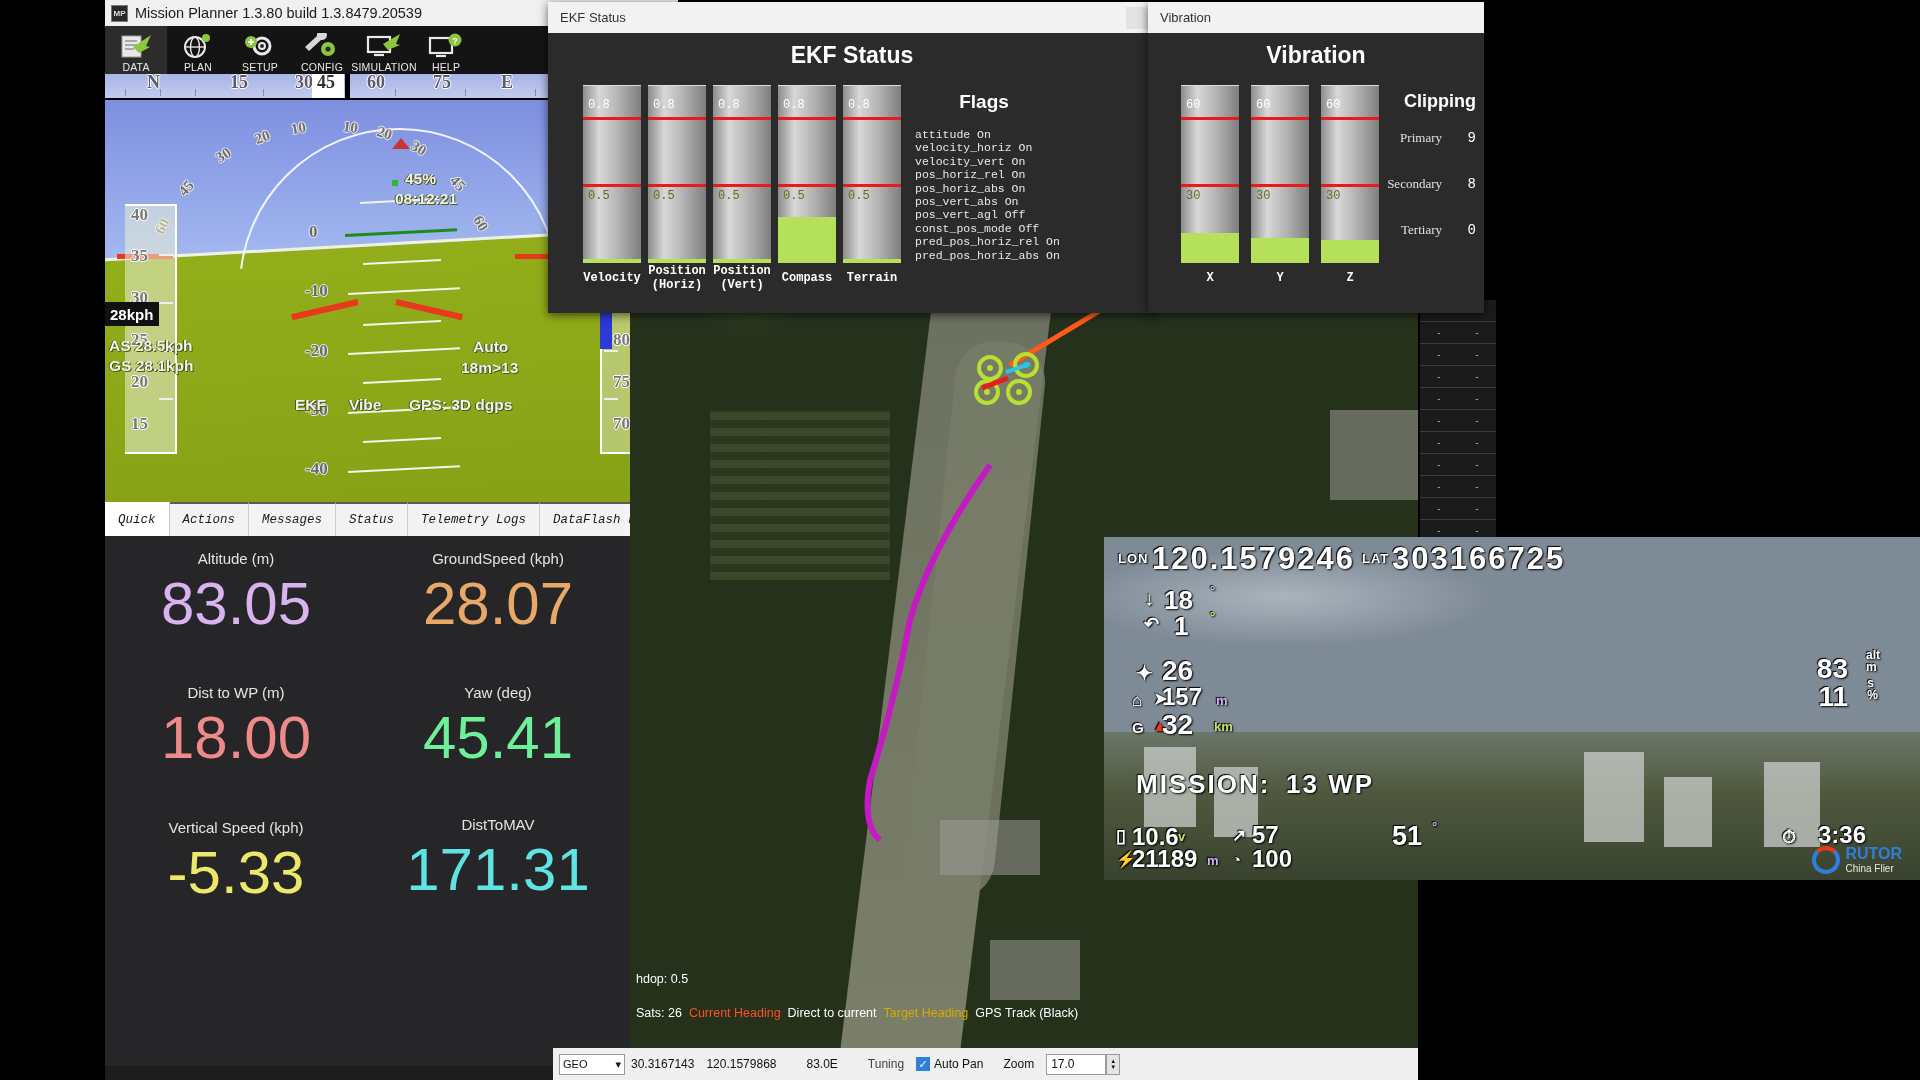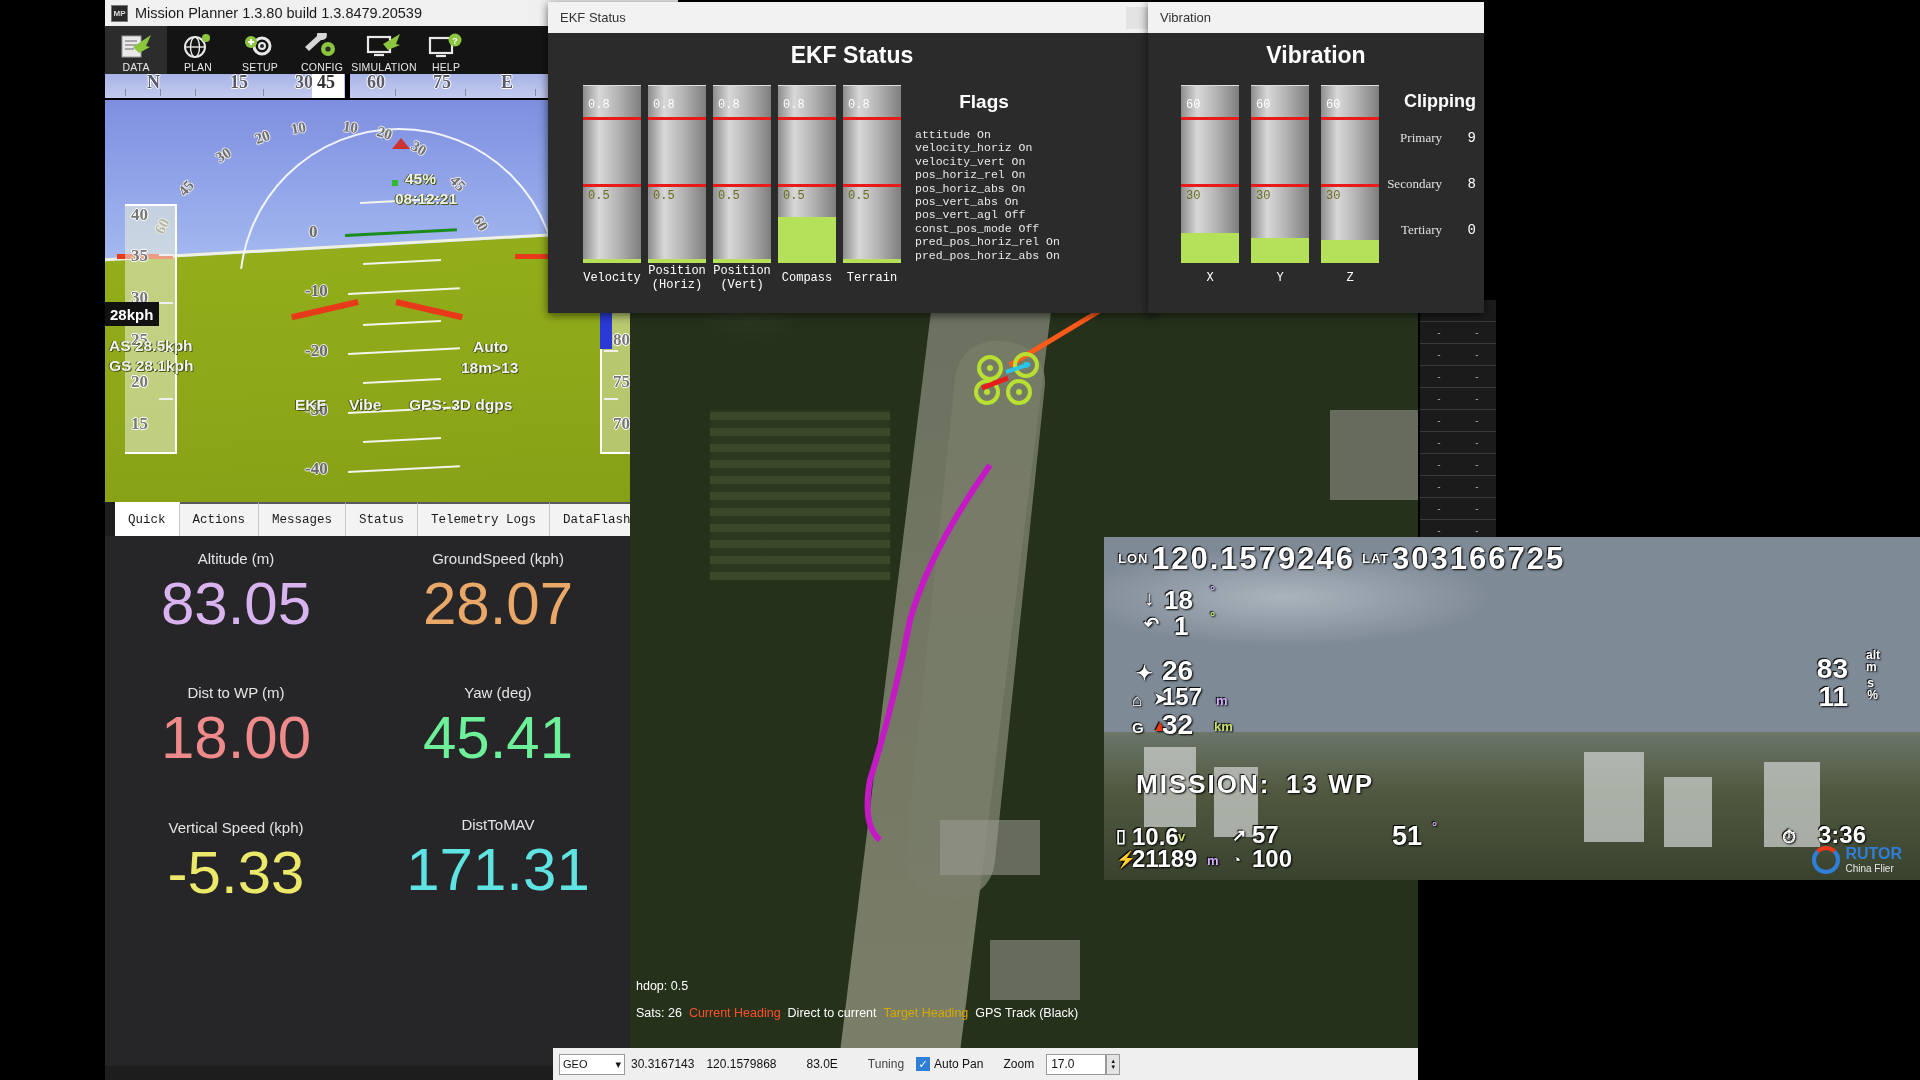--- a/index.html
+++ b/index.html
@@ -67,21 +67,21 @@
               background:rgba(235,240,215,.45); border:2px solid #fff; border-right:none; }
   #alt-box { position:absolute; right:0px; top:228px; height:24px; background:#111; color:#fff;
              font-size:15px; display:flex; align-items:center; padding:0 5px; font-weight:bold; }
   #alt-bar { position:absolute; left:495px; top:215px; width:12px; height:60px; background:#2b39d6; }
 
   .hudtxt { position:absolute; color:#f2f2f2; font-size:15.5px; font-weight:bold;
             text-shadow:1px 1px 0 #4a5a10, -1px 0 #4a5a10; }
   #bat-dot { position:absolute; left:287px; top:106px; width:6px; height:6px; background:#2dbb2d; }
 
   
-  #mp-tabs { position:absolute; left:115px; top:502px; width:573px; height:44px; background:#e6e6e6; display:flex; }
+  #mp-tabs { position:absolute; left:105px; top:502px; width:573px; height:44px; background:#e6e6e6; display:flex;font-style:italic; }
   .mtab { height:34px; padding:0 13px; display:flex; align-items:center; font-size:12.5px;
           font-family:"Liberation Mono", monospace; color:#1a1a1a; background:#f3f3f3;
           border-right:1px solid #c9c9c9; border-top:2px solid #5a5a5a;}
   .mtab.active { background:#fff; border-top:2px solid #fff; }
 
   
   #quick { position:absolute; left:105px; top:536px; width:525px; height:530px; background:#262629; }
   .qcell { position:absolute; width:262px; text-align:center; }
   .qlabel { font-size:15px; color:#e4e4e4; }
   .qval { font-size:60px; font-weight:400; line-height:74px; font-family:"Liberation Sans",sans-serif;}
@@ -126,21 +126,21 @@
   #ekf-body { position:relative; height:280px; }
   #ekf-h { text-align:center; color:#fff; font-size:23px; font-weight:bold; padding-top:9px; }
   .bar { position:absolute; width:58px; height:178px;
          background:linear-gradient(90deg,#8c8c8c 0%,#d8d8d8 28%,#b4b4b4 60%,#7e7e7e 100%);
          border-top:1px solid #ddd; }
   .barfill { position:absolute; left:0; bottom:0; width:100%; background:#b5e05a; }
   .bar .rl { position:absolute; left:0; width:100%; height:3px; background:#e81b1b; }
   .bar .v1 { position:absolute; left:5px; font-size:12px; color:#fff; font-family:"Liberation Mono",monospace;}
   .bar .v2 { position:absolute; left:5px; font-size:12px; color:#6b6b1e; font-family:"Liberation Mono",monospace;}
   .barlbl { position:absolute; color:#fff; font-size:12px; text-align:center; width:66px;
-            font-family:"Liberation Mono",monospace; line-height:14px; }
+            font-family:"Liberation Mono",monospace; line-height:14px;font-weight:bold; }
   .flagline { font-size:11.5px; color:#e8e8e8; font-family:"Liberation Mono",monospace; line-height:13.4px;}
 
   
   #vib-win { position:absolute; left:1148px; top:2px; width:336px; height:311px; background:#2b2b2b;
              box-shadow:0 2px 9px rgba(0,0,0,.6); }
   #vib-title { height:31px; background:#f2f2f2; display:flex; align-items:center; padding-left:12px; }
   #vib-title .t { font-size:13px; color:#333; }
   #vib-h { text-align:center; color:#fff; font-size:23px; font-weight:bold; padding-top:9px; }
   #clip-h { position:absolute; right:8px; top:58px; color:#fff; font-size:18px; font-weight:bold; }
   .cliprow { position:absolute; right:6px; font-size:13px; color:#e0e0e0;
@@ -426,21 +426,21 @@
       <circle cx="357" cy="312" r="11" fill="none" stroke="#b8e030" stroke-width="4"></circle>
       <circle cx="357" cy="312" r="3" fill="#b8e030"></circle>
       <circle cx="389" cy="312" r="11" fill="none" stroke="#b8e030" stroke-width="4"></circle>
       <circle cx="389" cy="312" r="3" fill="#b8e030"></circle>
       <path d="M352 308 L378 298" stroke="#e81b1b" stroke-width="5"></path>
       <path d="M376 292 L400 284" stroke="#29c5e8" stroke-width="4"></path>
     </svg>
 
     <div id="maptext">
       <div style="padding-left:6px">hdop: 0.5</div>
-      <div style="padding-left:6px; display:flex; gap:7px; align-items:center; margin-top:13px">
+      <div style="padding-left:6px; display:flex; gap:7px; align-items:center; margin-top:20px">
         <span>Sats: 26</span>
         <span style="color:#ff4f2a">Current Heading</span>
         <span style="color:#ffffff">Direct to current</span>
         <span style="color:#d8a800">Target Heading</span>
         <span style="color:#ffffff">GPS Track (Black)</span>
       </div>
     </div>
   </div>
 
   <div id="right-strip">

